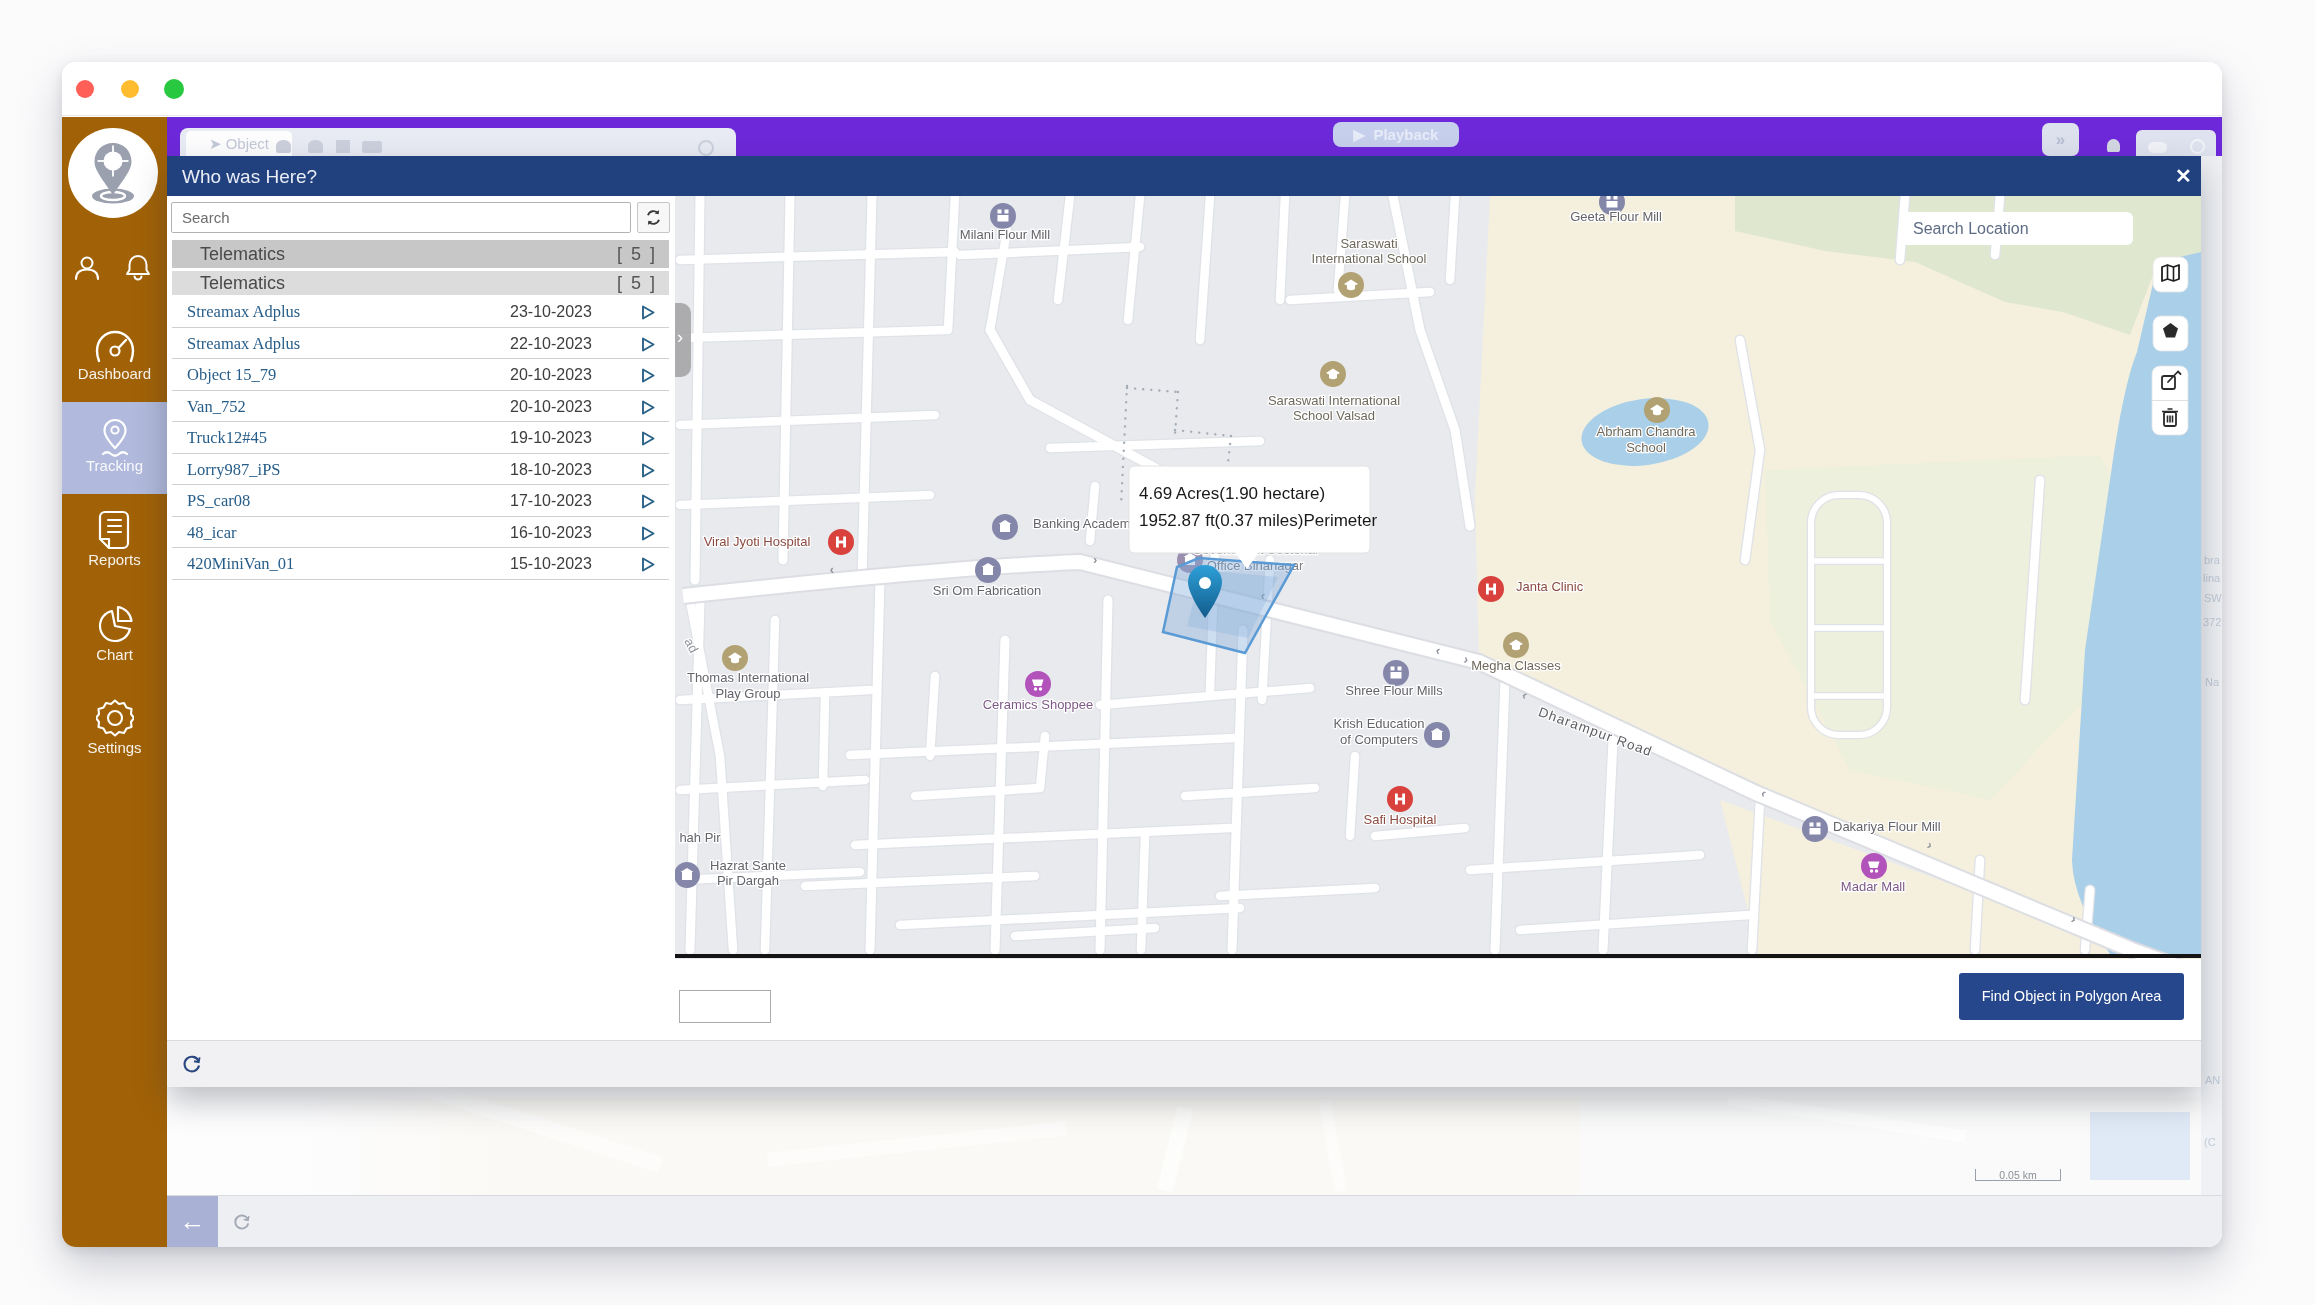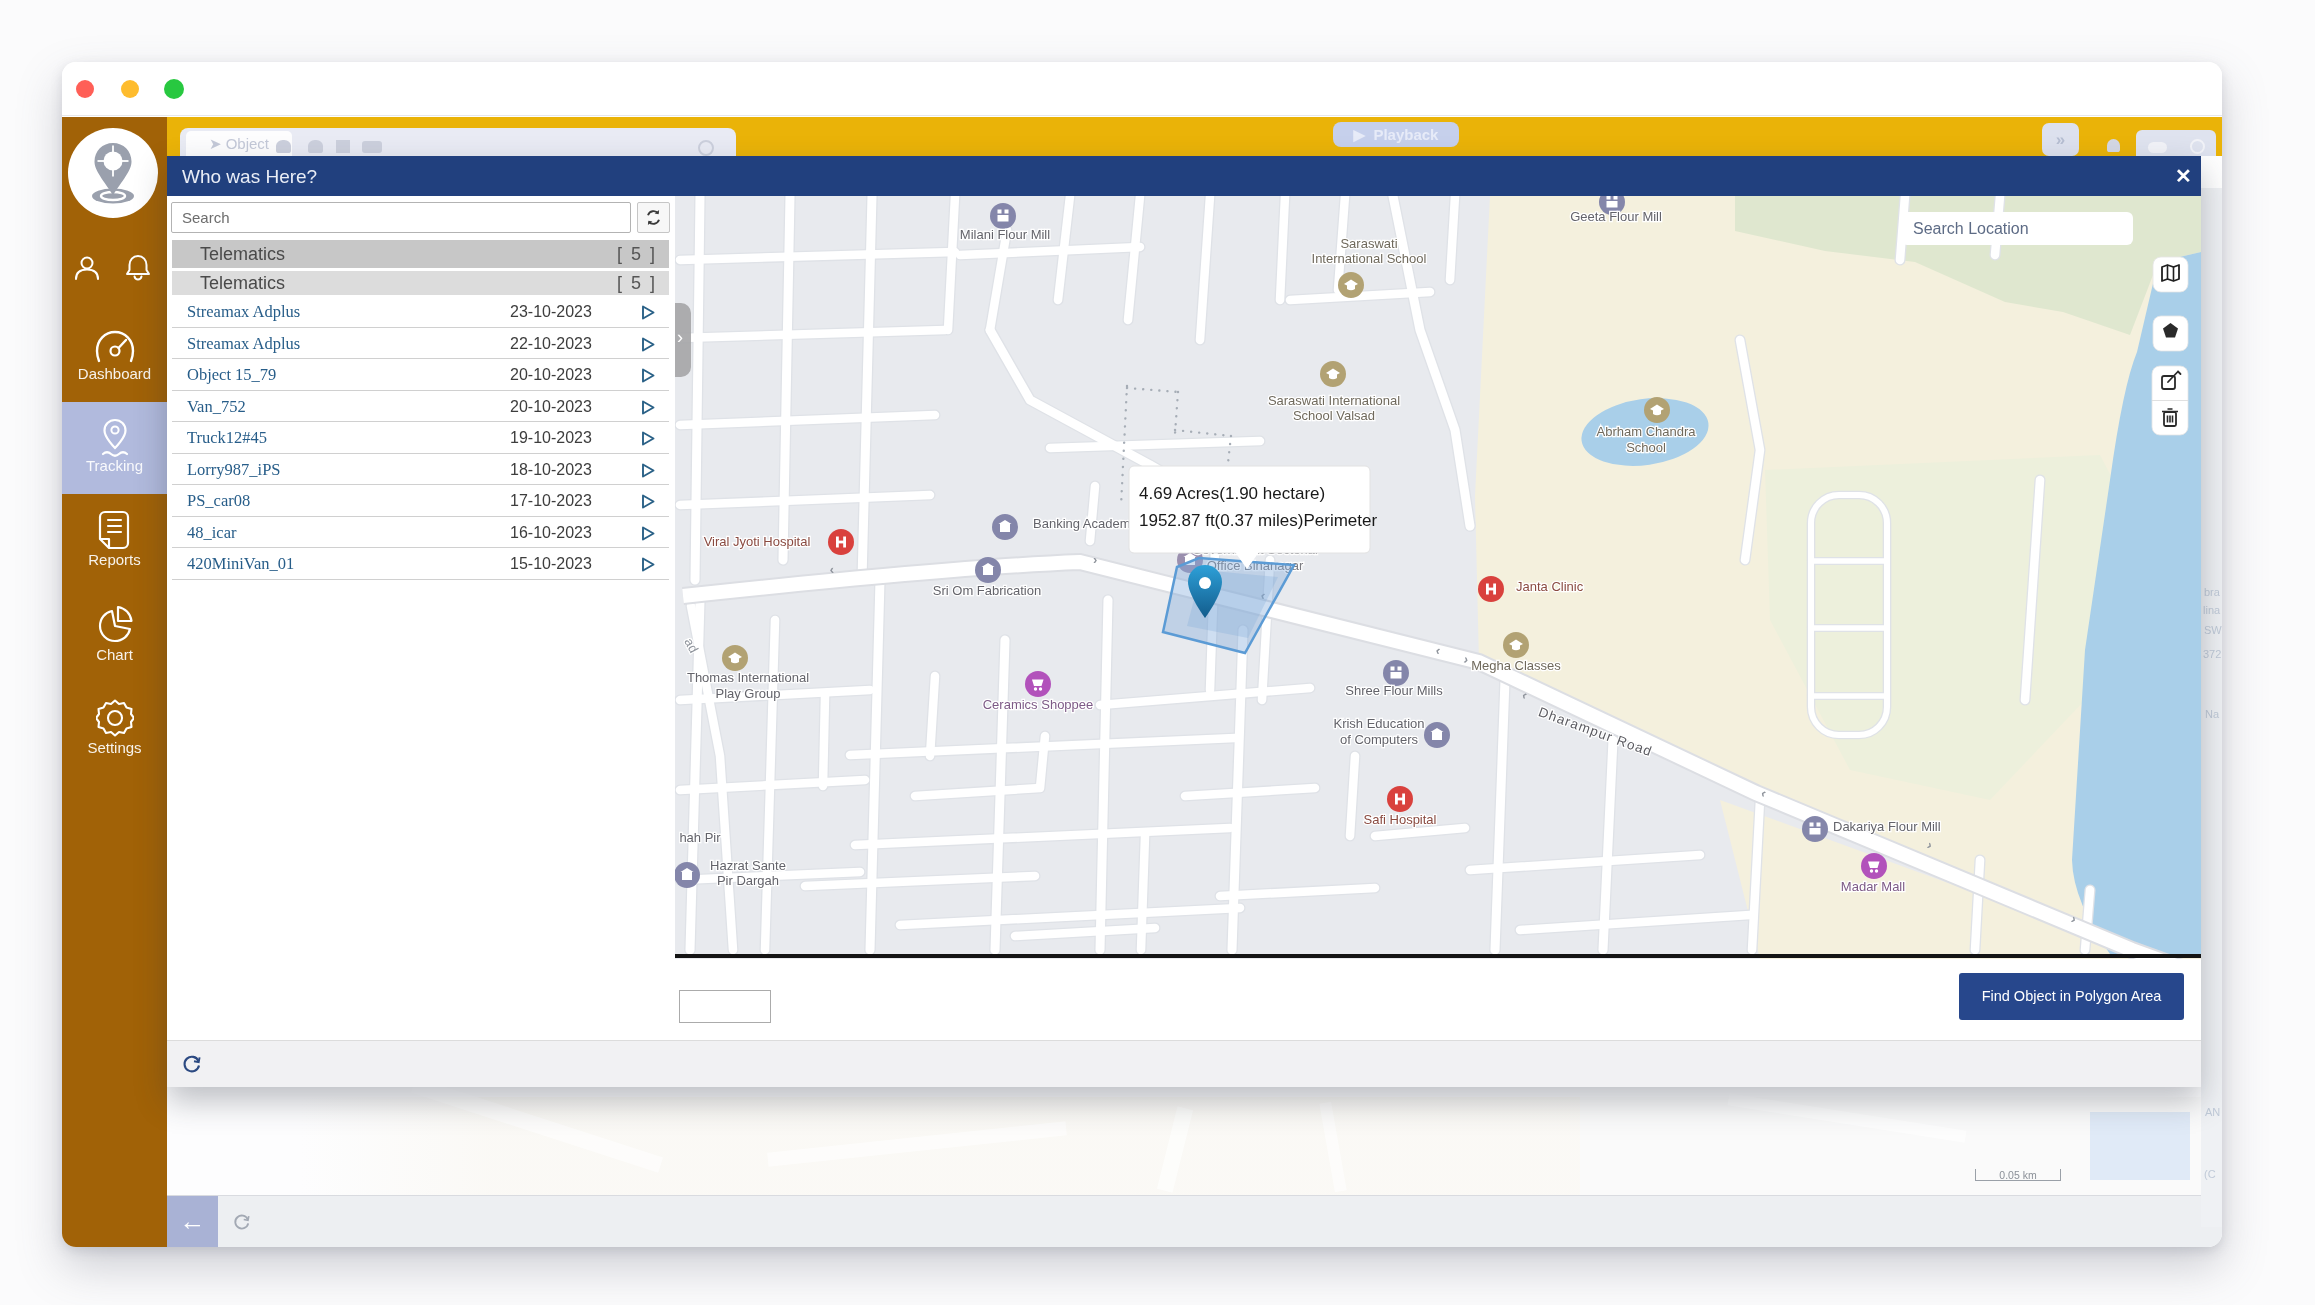--- a/index.html
+++ b/index.html
@@ -4,21 +4,21 @@
 <style>
   * { margin:0; padding:0; box-sizing:border-box; }
   html,body { width:2315px; height:1305px; background:#fbfbfc; font-family:"Liberation Sans", sans-serif; overflow:hidden; }
   #page { position:relative; width:2315px; height:1305px; }
   .abs { position:absolute; }
   #win { left:62px; top:62px; width:2160px; height:1185px; background:#fff; border-radius:14px; box-shadow:0 20px 45px rgba(90,95,110,.28), 0 4px 12px rgba(90,95,110,.18); overflow:hidden; }
   
   #titlebar { left:0; top:0; width:2160px; height:54px; background:#fff; border-bottom:1px solid #e7e7e9; }
   .light { position:absolute; top:18px; width:18px; height:18px; border-radius:50%; }
   
-  #dimstrip { left:0; top:55px; width:2160px; height:39px; background:#eab308; }
+  #dimstrip { left:0; top:55px; width:2160px; height:39px; background:#6d28d9; }
   
   #sidebar { left:0; top:55px; width:105px; height:1130px; background:#a16207; }
   .navlabel { position:absolute; width:105px; text-align:center; color:rgba(255,255,255,.92); font-size:15px; }
   #trackcell { position:absolute; left:0; top:285px; width:105px; height:92px; background:#b1badd; }
   
   #modal { left:105px; top:94px; width:2034px; height:931px; background:#fff; box-shadow:0 14px 30px rgba(40,45,60,.30); }
   #mhead { left:0; top:0; width:2034px; height:40px; background:#21407e; }
   #mtitle { left:15px; top:10px; color:#e9edf6; font-size:19px; }
   #mclose { left:2008px; top:8px; color:#fff; font-size:20px; font-weight:bold; }
   
@@ -37,21 +37,21 @@
   #mapwrap { left:508px; top:40px; width:1526px; height:763px; }
   
   #mbot { left:0; top:803px; width:2034px; height:112px; background:#fff; }
   #minput { position:absolute; left:512px; top:31px; width:92px; height:33px; background:#fff; border:1px solid #ababab; }
   #findbtn { position:absolute; left:1792px; top:14px; width:225px; height:47px; background:#27478c; border-radius:3px; color:#fff; font-size:14.5px; text-align:center; line-height:47px; }
   #mfoot { position:absolute; left:0; top:81px; width:2034px; height:47px; background:#f1f1f3; border-top:1px solid #dcdcdc; }
   
   #dimlow { left:105px; top:1025px; width:2055px; height:108px; background:#fdfdfe; }
   #botbar { left:105px; top:1133px; width:2055px; height:52px; background:#edeff2; border-top:1px solid #d9dbe0; }
   #backbtn { position:absolute; left:0; top:0; width:51px; height:52px; background:#a9b2d5; color:#fff; font-size:26px; text-align:center; line-height:50px; }
-  #rsliver { left:2139px; top:94px; width:21px; height:1039px; background:#eff1f4;margin-top:32px; }
+  #rsliver { left:2139px; top:94px; width:21px; height:1039px; background:#eff1f4; }
   .fainttxt { position:absolute; color:#c0cad8; font-size:11px; }
 </style>
 </head>
 <body>
 <div id="page">
   <div id="win" class="abs">
     <div id="titlebar" class="abs">
       <div class="light" style="left:14px; background:#ff5f57;"></div>
       <div class="light" style="left:59px; background:#febc2e;"></div>
       <div class="light" style="left:102px; background:#28c840; width:20px; height:20px; top:17px;"></div>

